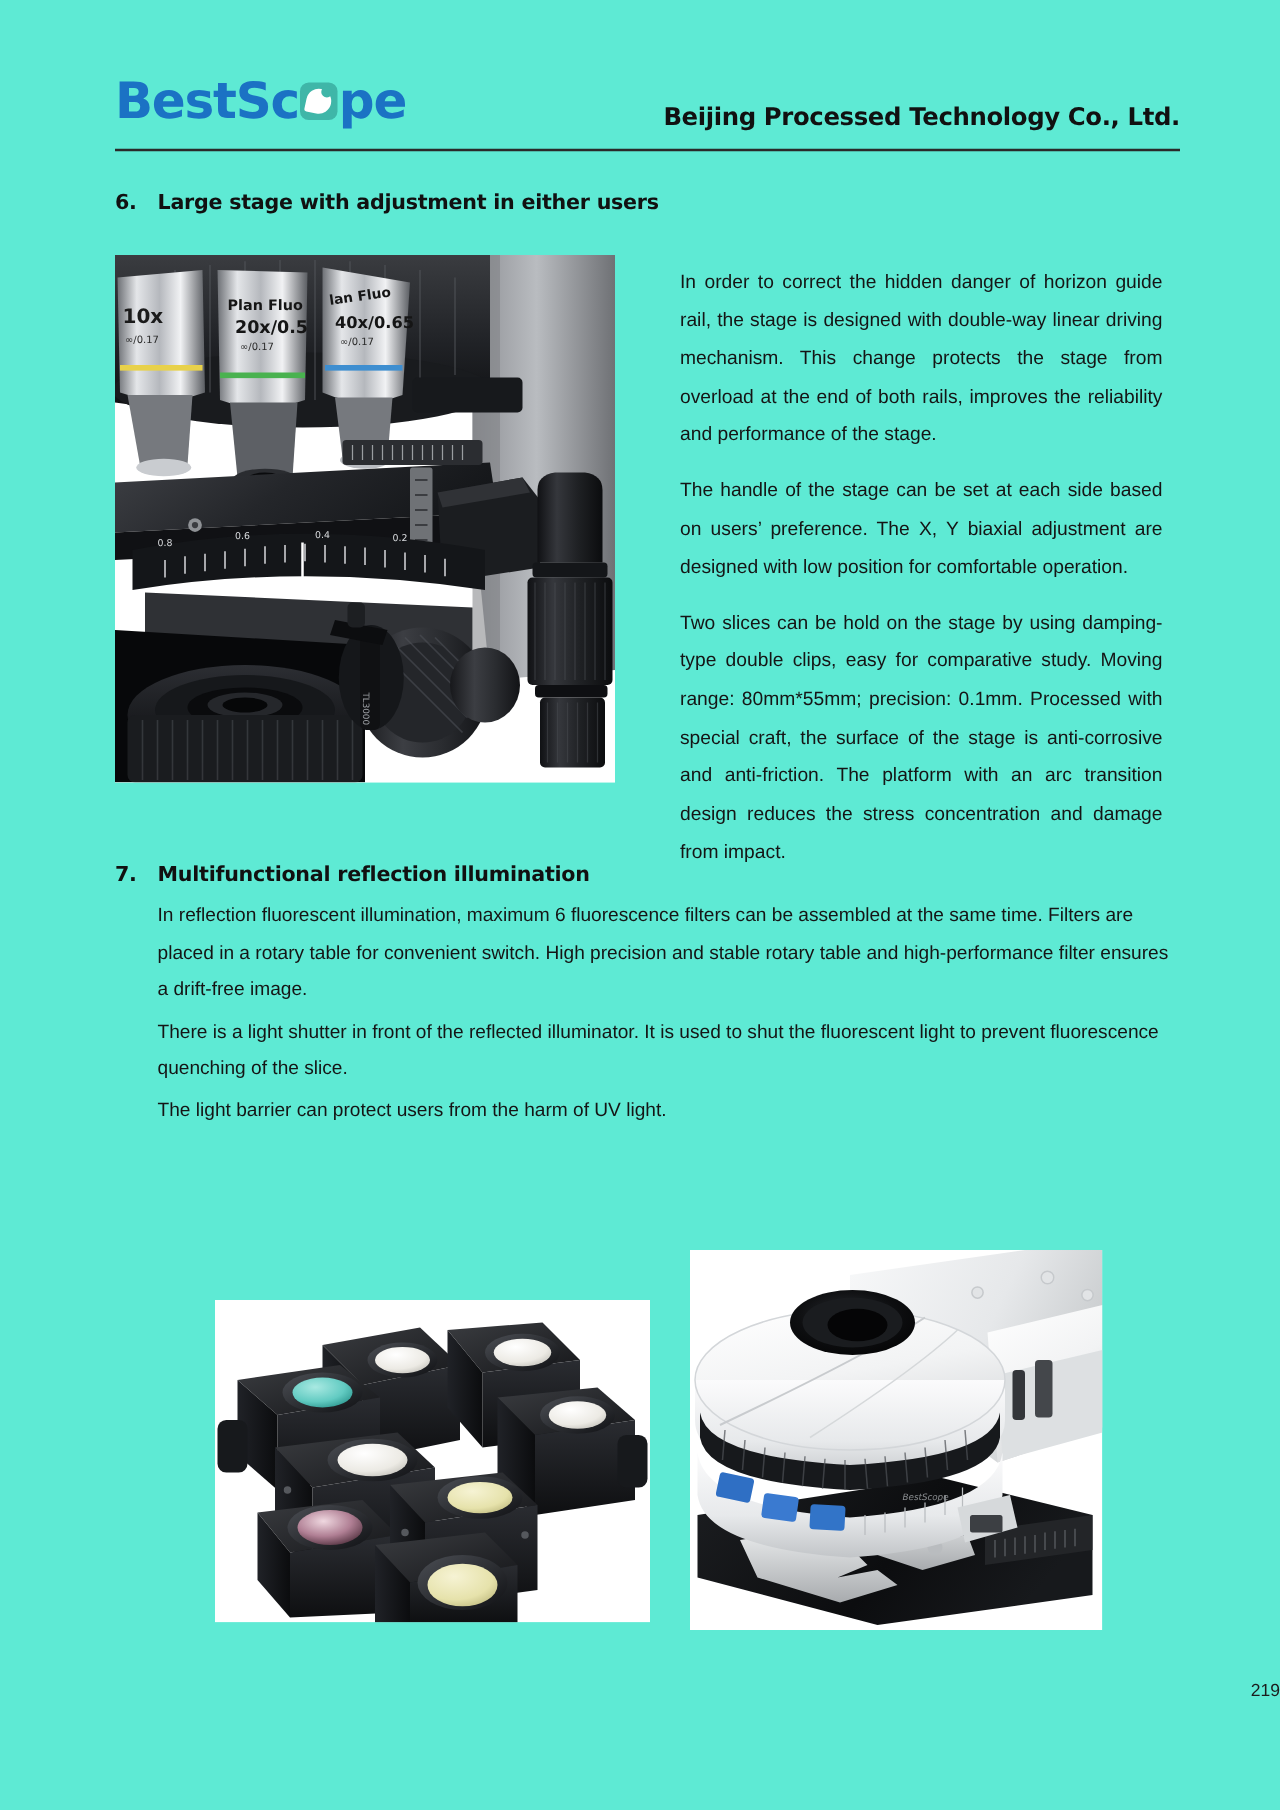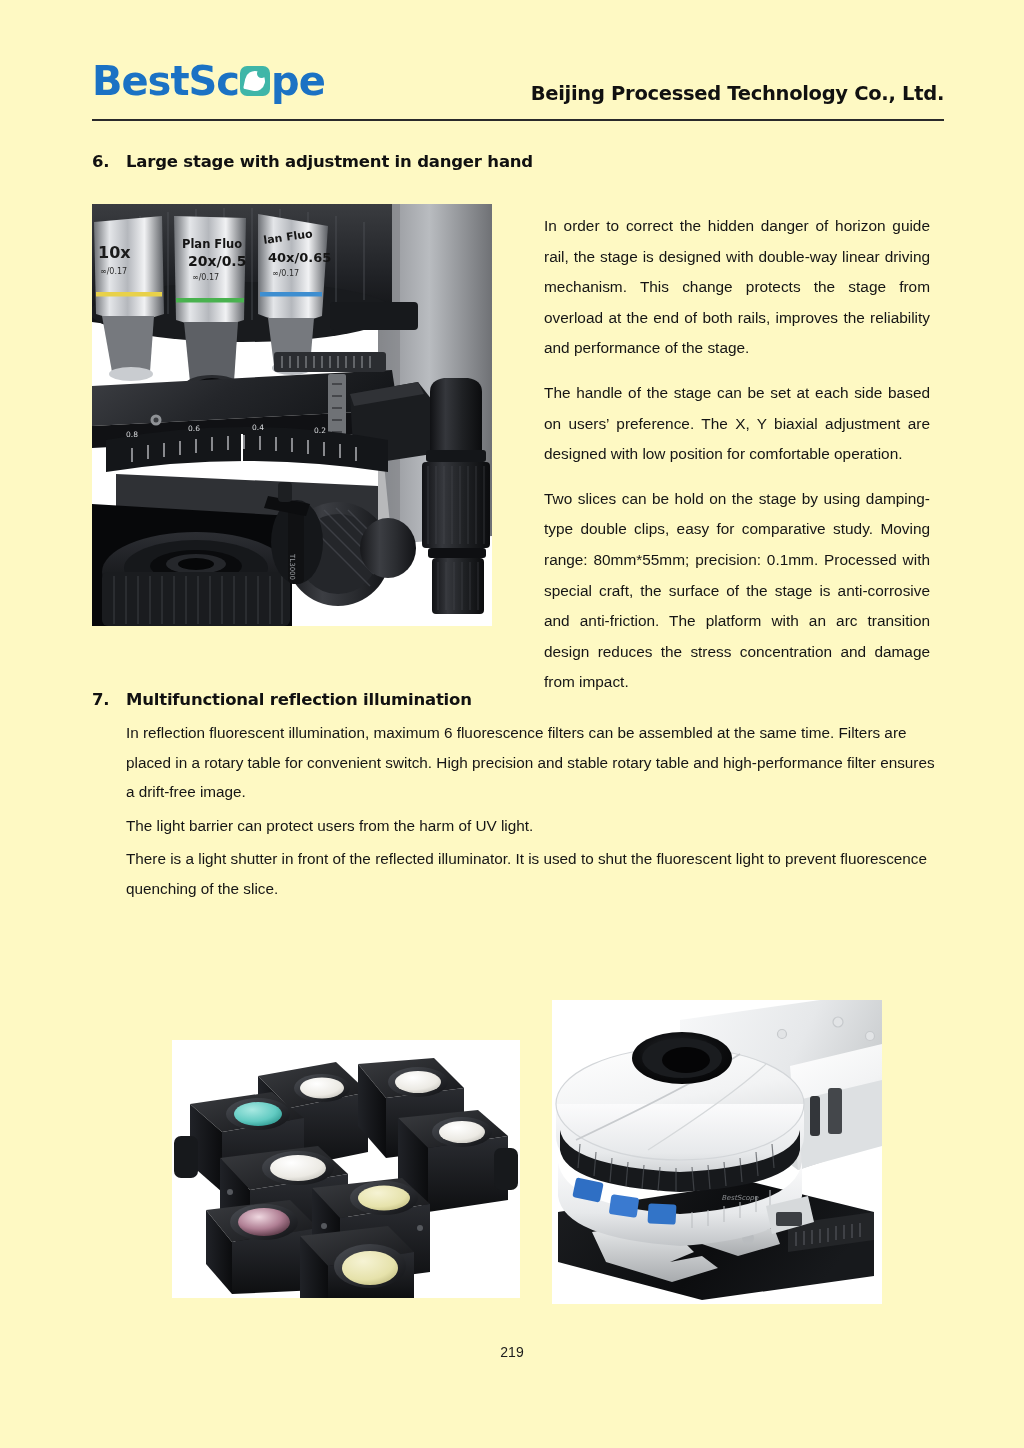--- a/index.html
+++ b/index.html
@@ -14,21 +14,21 @@
     font-family: "Liberation Sans", sans-serif;
     color: #1a1a1a;
     overflow: hidden;
   }
 
   .page {
     position: absolute;
     top: 0; left: 0;
     width: 1024px;
     height: 1448px;
-    background: #fef9c3;
+    background: #5eead4;
   }
 
   
   .header {
     position: absolute;
     top: 58px;
     left: 92px;
     width: 852px;
     height: 62px;
   }
@@ -179,21 +179,21 @@
     height: 304px;
     overflow: hidden;
     font-style: italic;
   }
 
   .page-number {
     position: absolute;
     top: 1344px;
     left: 0;
     width: 1024px;
-    text-align: center;
+    text-align: right;
     font-size: 14px;
     color: #1c1c1c;
   }
 
   svg { display: block; }
 </style>
 </head>
 <body>
 
 <div class="page">
@@ -202,21 +202,21 @@
     <div class="logo">
       <span class="logo-text">BestSc</span>
         <span class="logo-mark"></span>
         <span class="logo-text">pe</span>
     </div>
     <div class="company-name">Beijing Processed Technology Co., Ltd.</div>
   </div>
   <div class="header-rule"></div>
 
   <div class="sec6-heading">
-    <span class="num">6.</span><span>Large stage with adjustment in danger hand</span>
+    <span class="num">6.</span><span>Large stage with adjustment in either users</span>
   </div>
 
   <div class="photo-stage">
     <svg width="400" height="422" viewBox="0 0 400 422">
       <defs>
         <linearGradient id="bodyG" x1="0" y1="0" x2="1" y2="0">
           <stop offset="0%" stop-color="#8e9095"></stop>
           <stop offset="45%" stop-color="#b9bcc0"></stop>
           <stop offset="100%" stop-color="#6f7175"></stop>
         </linearGradient>
@@ -457,22 +457,22 @@
     <p>The handle of the stage can be set at each side based on users’ preference. The X, Y biaxial adjustment are designed with low position for comfortable operation.</p>
     <p>Two slices can be hold on the stage by using damping-type double clips, easy for comparative study. Moving range: 80mm*55mm; precision: 0.1mm. Processed with special craft, the surface of the stage is anti-corrosive and anti-friction. The platform with an arc transition design reduces the stress concentration and damage from impact.</p>
   </div>
 
   <div class="sec7-heading">
     <span class="num">7.</span><span>Multifunctional reflection illumination</span>
   </div>
 
   <div class="sec7-text">
     <p>In reflection fluorescent illumination, maximum 6 fluorescence filters can be assembled at the same time. Filters are placed in a rotary table for convenient switch. High precision and stable rotary table and high-performance filter ensures a drift-free image.</p>
+    <p>There is a light shutter in front of the reflected illuminator. It is used to shut the fluorescent light to prevent fluorescence quenching of the slice.</p>
     <p>The light barrier can protect users from the harm of UV light.</p>
-    <p>There is a light shutter in front of the reflected illuminator. It is used to shut the fluorescent light to prevent fluorescence quenching of the slice.</p>
   </div>
 
   <div class="photo-cubes">
     <svg width="348" height="258" viewBox="0 0 348 258">
       <defs>
         <linearGradient id="cubeTop" x1="0" y1="0" x2="1" y2="1">
           <stop offset="0%" stop-color="#3a3c40"></stop>
           <stop offset="100%" stop-color="#17181b"></stop>
         </linearGradient>
         <linearGradient id="cubeSide" x1="0" y1="0" x2="1" y2="0">

